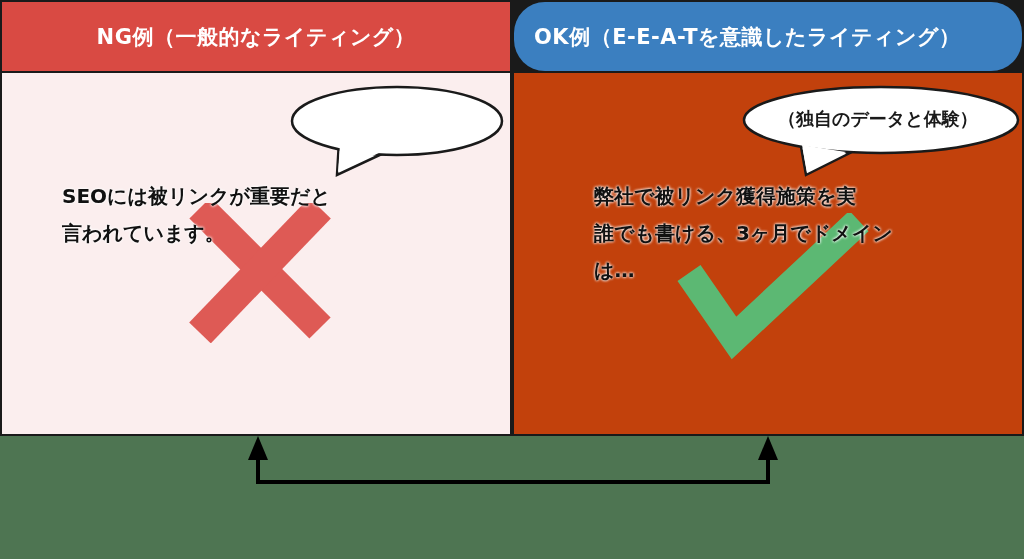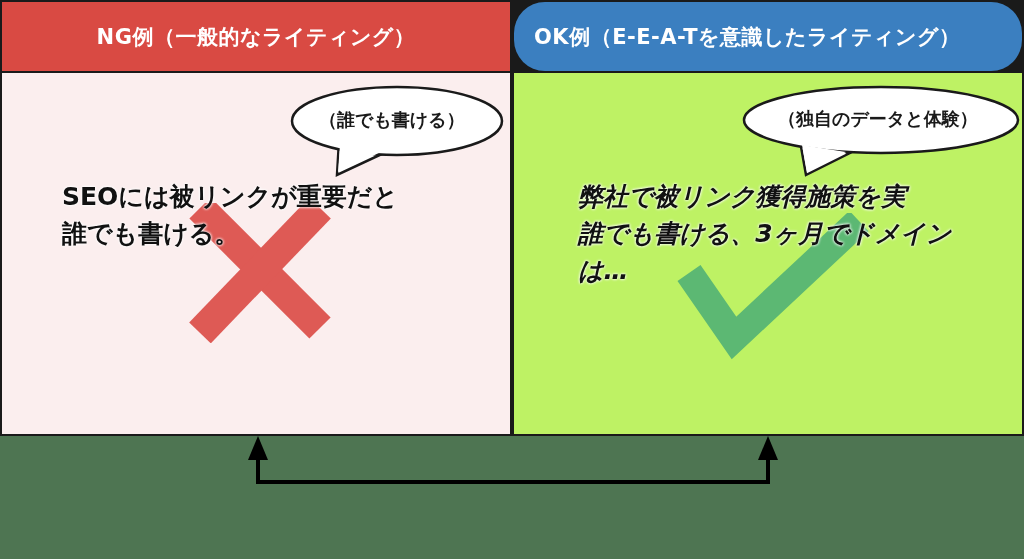--- a/index.html
+++ b/index.html
@@ -19,29 +19,29 @@
     position:absolute; top:2px; height:69px;
     display:flex; align-items:center;
     color:#ffffff; font-weight:bold; font-size:21px; letter-spacing:0.5px;
   }
   .ng .header { left:2px; width:508px; background:#d94a43; justify-content:center; }
   .ok .header { left:2px; width:520px; background:#3b7fc0; padding-left:20px; box-sizing:border-box; }
   .body {
     position:absolute; top:73px; height:361px;
   }
   .ng .body { left:2px; width:508px; background:#fbeeee; }
-  .ok .body { left:2px; width:508px; background:#bef264; }
+  .ok .body { left:2px; width:508px; background:#c2410c; }
   .bubble-wrap { position:absolute; }
   .bubble-wrap svg { position:absolute; left:0; top:0; }
   .bubble-text {
     position:absolute; font-weight:bold; font-size:18px; color:#1a1a1a;
     white-space:nowrap;
   }
   .main-text {
-    position:absolute; font-weight:bold; color:#111; font-size:25px;
+    position:absolute; font-weight:bold; color:#111; font-size:20px;
     line-height:37px; z-index:2;
     text-shadow:0 0 3px #fff, 0 0 3px #fff;
   }
   .mark { position:absolute; z-index:1; }
   .arrows { position:absolute; left:0; top:430px; }
 </style>
 </head>
 <body>
 
 <div class="frame">
@@ -50,50 +50,49 @@
     <div class="header">
       <span>NG例（一般的なライティング）</span>
     </div>
     <div class="body">
       <div class="bubble-wrap" style="left:287px; top:10px; width:220px; height:96px;">
         <svg width="220" height="96" viewBox="0 0 220 96">
           <path d="M50 58 L48 92 L95 70 Z" fill="#ffffff" stroke="#1a1a1a" stroke-width="2.5"></path>
           <ellipse cx="108" cy="38" rx="105" ry="34" fill="#ffffff" stroke="#1a1a1a" stroke-width="2.5"></ellipse>
           <path d="M51 62 L49 89 L92 69" fill="#ffffff" stroke="none"></path>
         </svg>
-        <div class="bubble-text" style="left:30px; top:25px;">（誰でも書ける）</div>
       </div>
       <svg class="mark" width="160" height="140" style="left:178px; top:130px;" viewBox="0 0 160 140">
         <line x1="20" y1="5" x2="140" y2="125" stroke="#de5a55" stroke-width="30"></line>
         <line x1="140" y1="5" x2="20" y2="130" stroke="#de5a55" stroke-width="30"></line>
       </svg>
       <div class="main-text" style="left:60px; top:105px;">
         <div>SEOには被リンクが重要だと</div>
-        <div>誰でも書ける。</div>
+        <div>言われています。</div>
       </div>
     </div>
   </div>
 
   <div class="panel ok">
     <div class="header" style="width:508px;border-radius:31px;">
       <span>OK例（E-E-A-Tを意識したライティング）</span>
     </div>
     <div class="body">
       <div class="bubble-wrap" style="left:226px; top:10px; width:282px; height:96px;">
         <svg width="282" height="96" viewBox="0 0 282 96">
           <path d="M60 58 L66 92 L110 70 Z" fill="#ffffff" stroke="#1a1a1a" stroke-width="2.5"></path>
           <ellipse cx="141" cy="37" rx="137" ry="33" fill="#ffffff" stroke="#1a1a1a" stroke-width="2.5"></ellipse>
           <path d="M62 62 L67 89 L106 69" fill="#ffffff" stroke="none"></path>
         </svg>
         <div class="bubble-text" style="left:38px; top:24px;">（独自のデータと体験）</div>
       </div>
       <svg class="mark" width="200" height="150" style="left:160px; top:140px;" viewBox="0 0 200 150">
         <polyline points="15,60 60,125 185,8" fill="none" stroke="#5cb873" stroke-width="28" stroke-linejoin="miter"></polyline>
       </svg>
-      <div class="main-text" style="left:64px; top:105px;font-style:italic;">
+      <div class="main-text" style="left:80px; top:105px;">
         <div>弊社で被リンク獲得施策を実</div>
         <div>誰でも書ける、3ヶ月でドメイン</div>
         <div>は…</div>
       </div>
     </div>
   </div>
 </div>
 
 <svg class="arrows" width="1024" height="60" viewBox="0 0 1024 60">
   <polyline points="258,22 258,52 768,52 768,22" fill="none" stroke="#000" stroke-width="4"></polyline>

